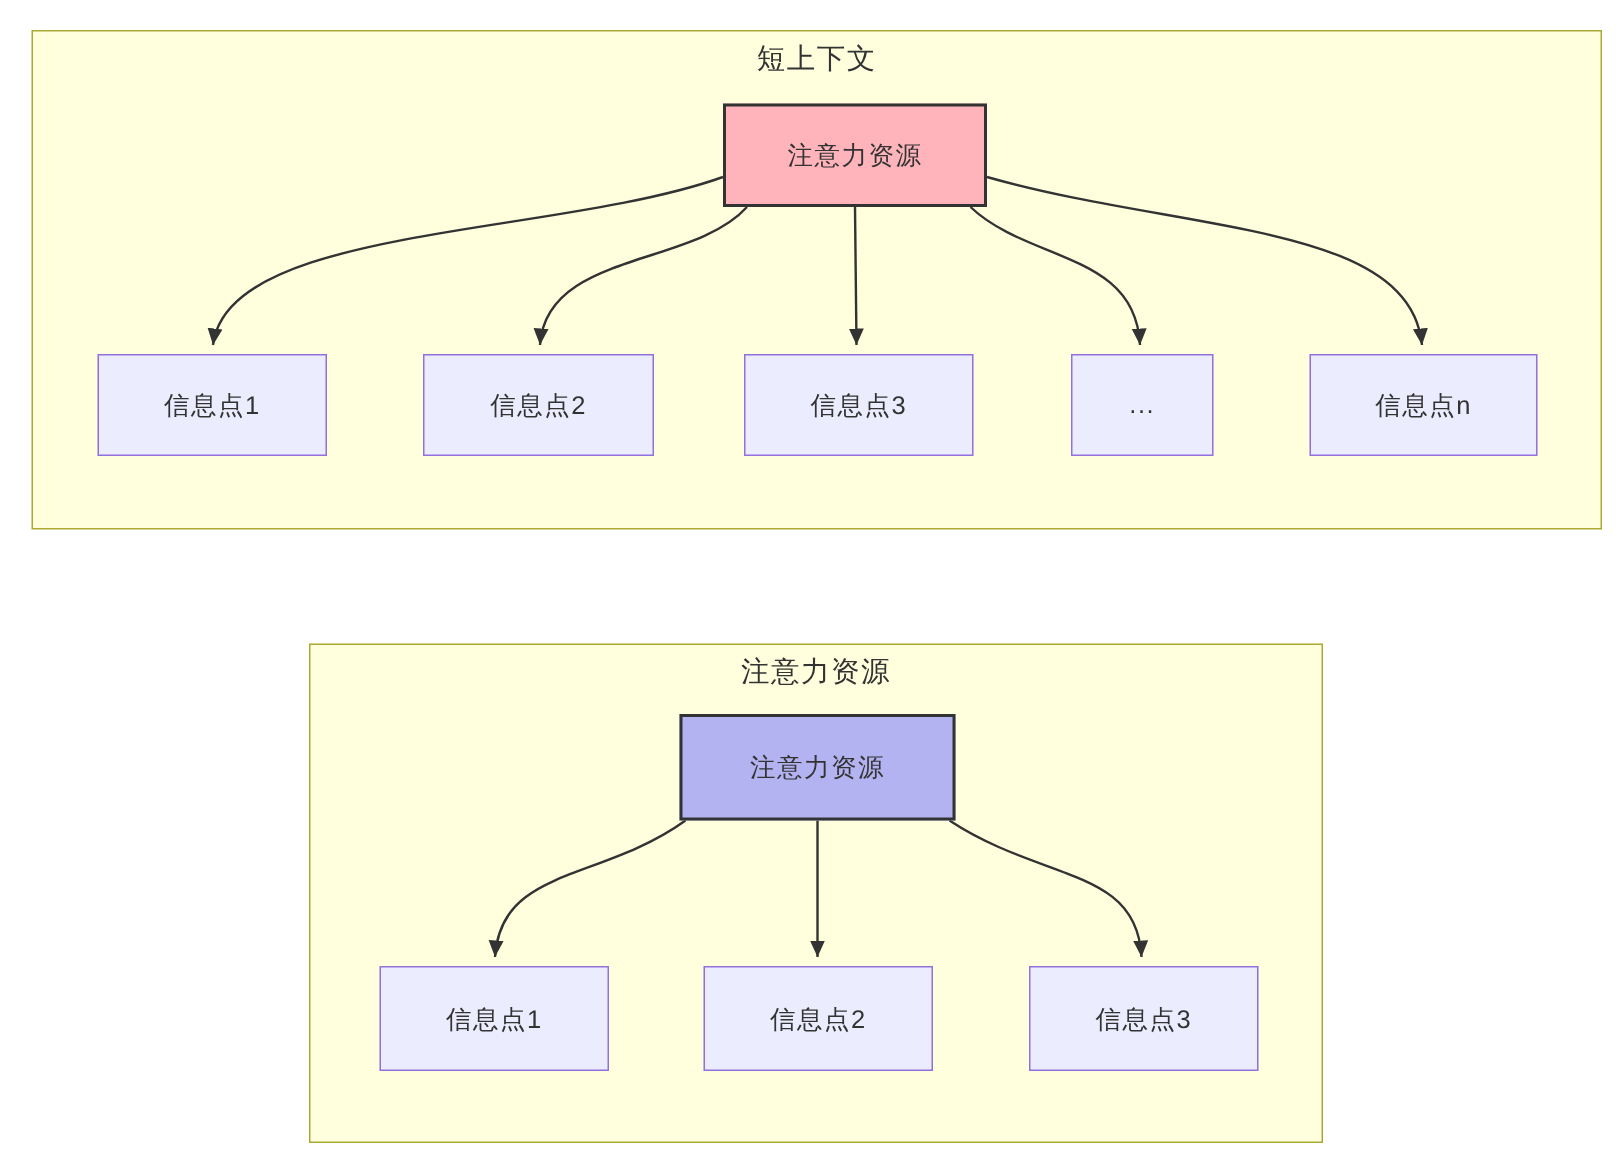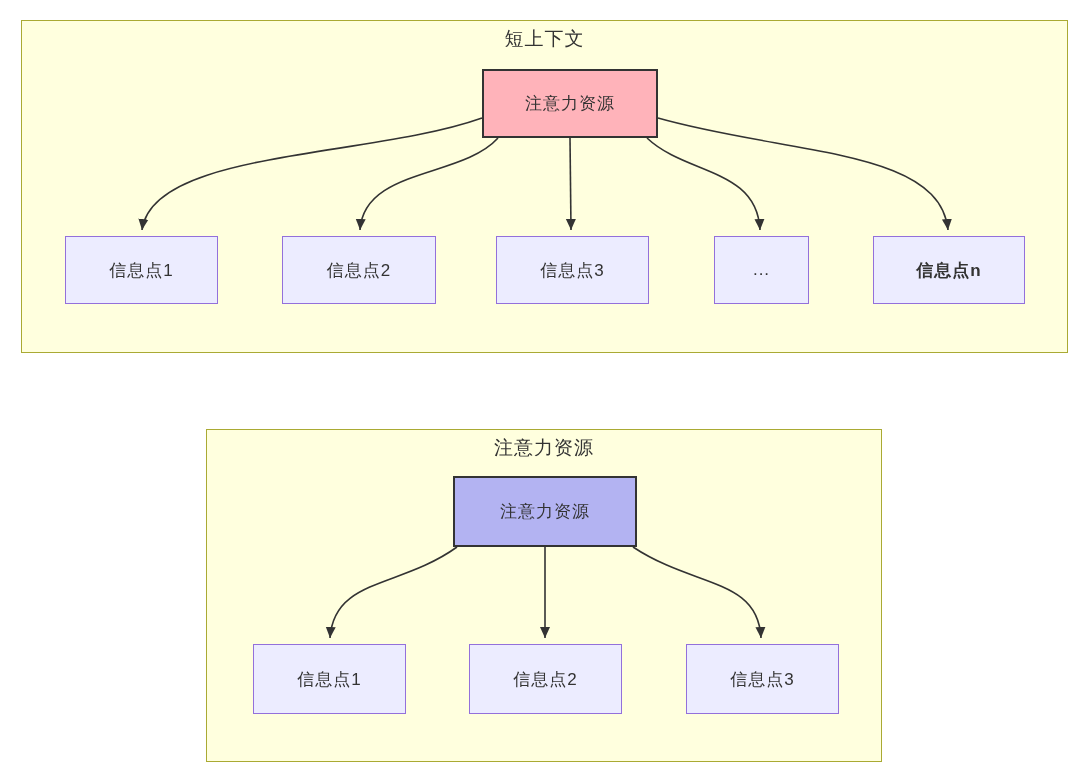--- a/index.html
+++ b/index.html
@@ -95,21 +95,21 @@
     <path class="link" d="M 545 547 L 545 638" marker-end="url(#ah)"></path>
     <path class="link" d="M 633 547 C 695 588 758 578 761 638" marker-end="url(#ah)"></path>
   </svg>
 
   <div class="node attention-node attention-long" style="left:482px;top:69px;width:176px;height:69px;">注意力资源</div>
 
   <div class="node info-node" style="left:65px;top:236px;width:153px;height:68px;">信息点1</div>
   <div class="node info-node" style="left:282px;top:236px;width:154px;height:68px;">信息点2</div>
   <div class="node info-node" style="left:496px;top:236px;width:153px;height:68px;">信息点3</div>
   <div class="node info-node" style="left:714px;top:236px;width:95px;height:68px;">...</div>
-  <div class="node info-node" style="left:873px;top:236px;width:152px;height:68px;font-weight:bold;">信息点n</div>
+  <div class="node info-node" style="left:873px;top:236px;width:152px;height:68px;">信息点n</div>
 
   <div class="node attention-node attention-short" style="left:453px;top:476px;width:184px;height:71px;">注意力资源</div>
 
   <div class="node info-node" style="left:253px;top:644px;width:153px;height:70px;">信息点1</div>
   <div class="node info-node" style="left:469px;top:644px;width:153px;height:70px;">信息点2</div>
   <div class="node info-node" style="left:686px;top:644px;width:153px;height:70px;">信息点3</div>
 
 </div>
 
 </body></html>

